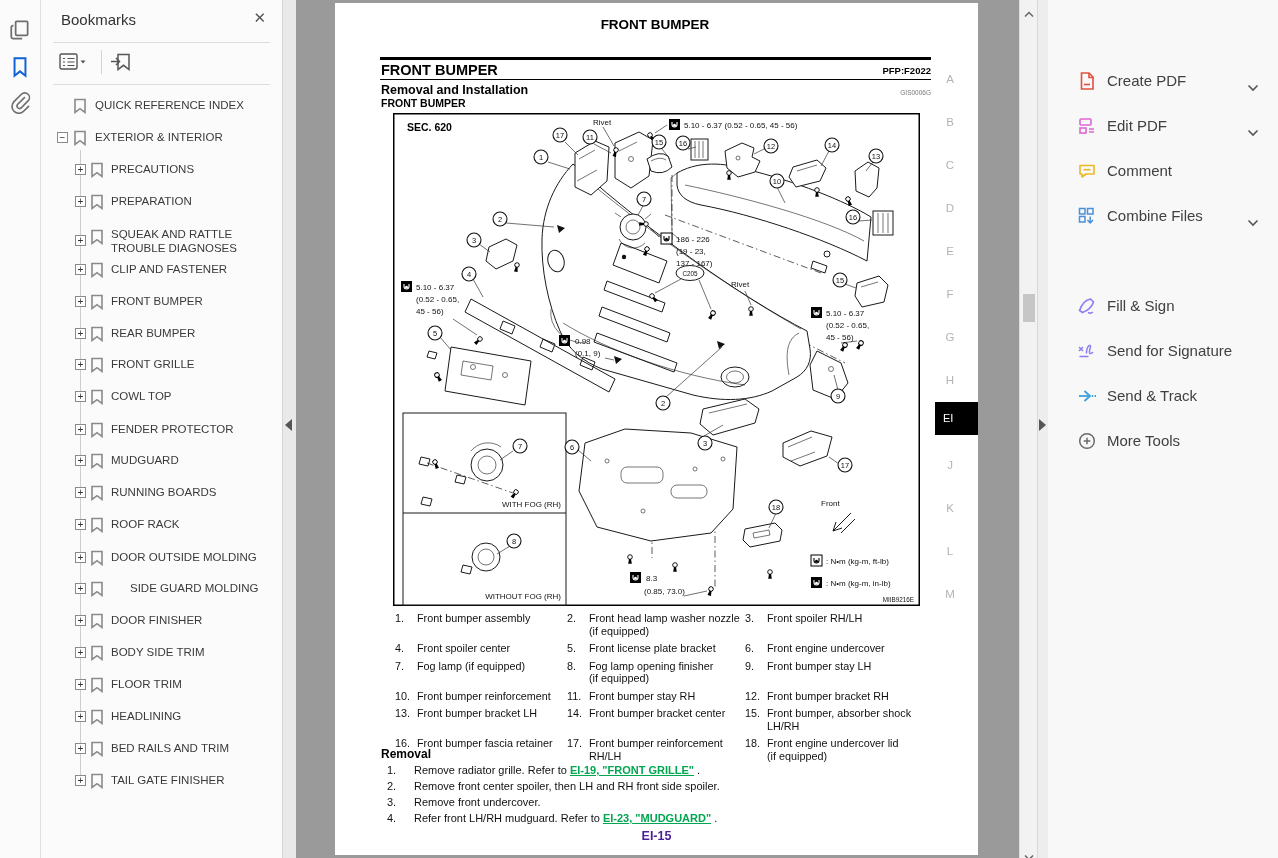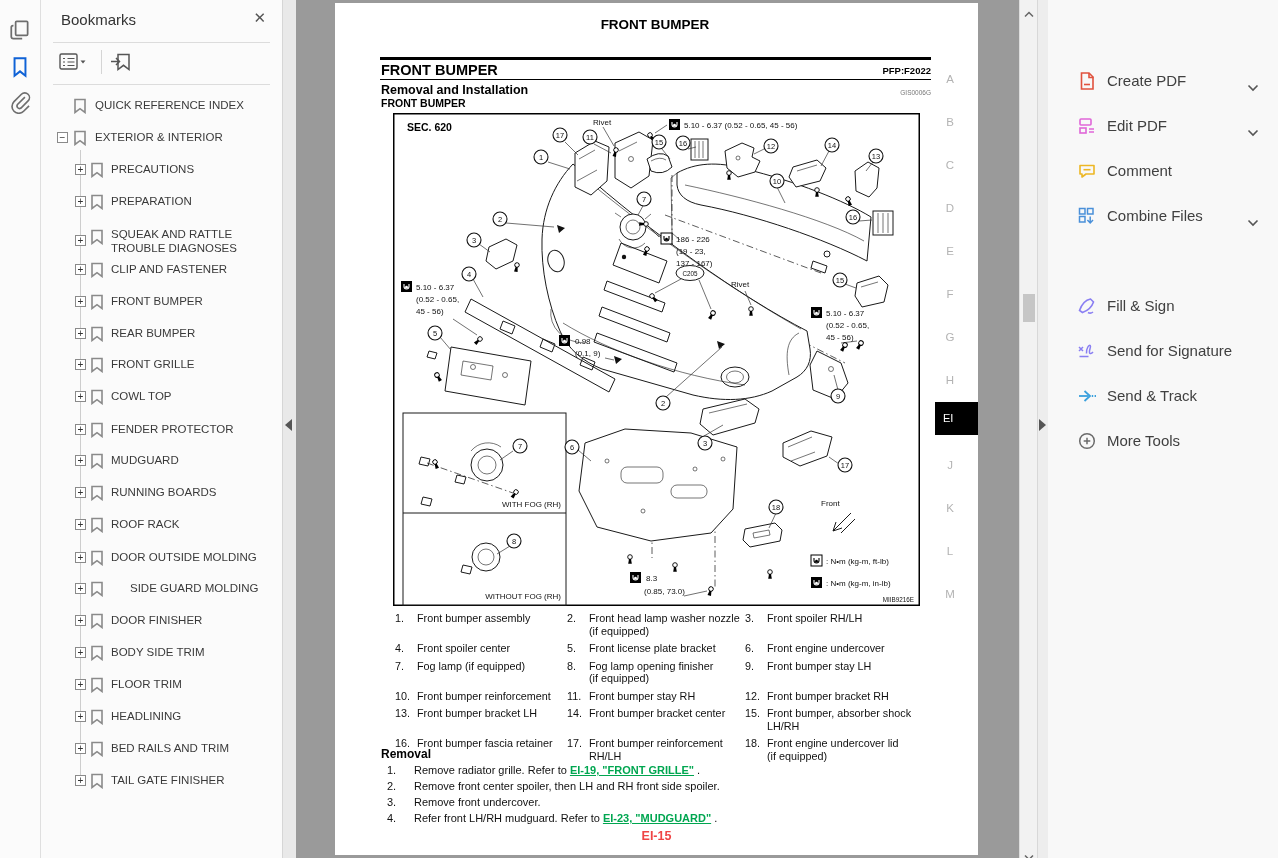--- a/index.html
+++ b/index.html
@@ -68,21 +68,21 @@
          font-size:10.8px;line-height:12.5px;color:#111}
   .pnum{white-space:nowrap}
   .plab{white-space:pre-line;padding-right:4px}
 
   
   #removal-head{position:absolute;left:46px;top:744px;font-size:12px;font-weight:bold;color:#000}
   #removal{position:absolute;left:52px;top:761px;font-size:11px;color:#111}
   .rstep{height:16px;white-space:nowrap}
   .rnum{display:inline-block;width:27px}
   .glink{color:#00a650;text-decoration:underline;font-weight:bold;cursor:pointer}
-  #page-num{position:absolute;left:0;top:826px;width:643px;text-align:center;font-size:12.5px;font-weight:bold;color:#ef4444}
+  #page-num{position:absolute;left:0;top:826px;width:643px;text-align:center;font-size:12.5px;font-weight:bold;color:#4c1d95}
 
   
   .side-letter{position:absolute;left:600px;width:30px;text-align:center;font-size:11.5px;color:#b3b3b3}
   #ei-tab{position:absolute;left:600px;top:399px;width:43px;height:33px;background:#000;color:#fff;
           font-size:11px;line-height:33px;padding-left:8px;box-sizing:border-box;cursor:pointer}
 
   
   #tools{position:absolute;left:1047px;top:0;width:231px;height:858px;background:#f8f8f8;z-index:2}
   .tool-item{position:absolute;left:0;width:231px;height:45px;cursor:pointer}
   .tool-item .ticon{position:absolute;left:30px;top:12px;width:20px;height:20px}

